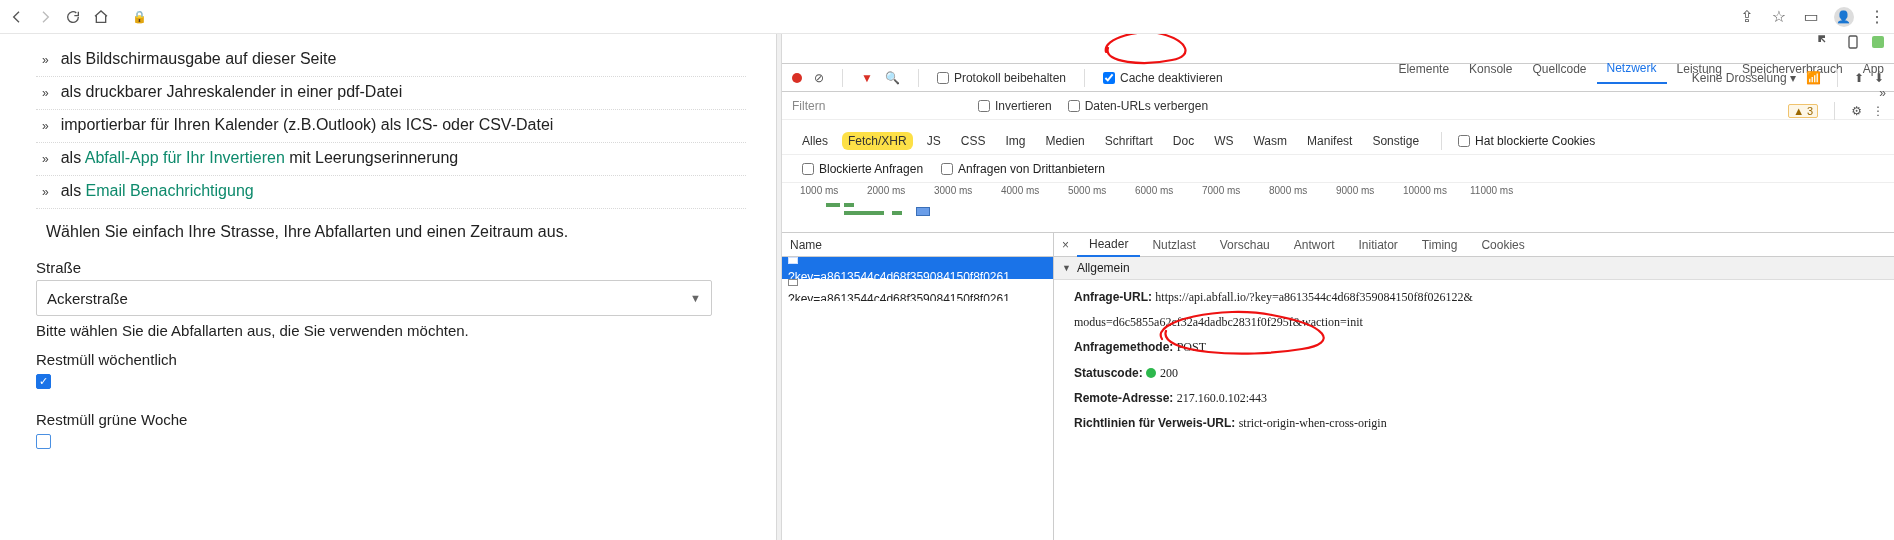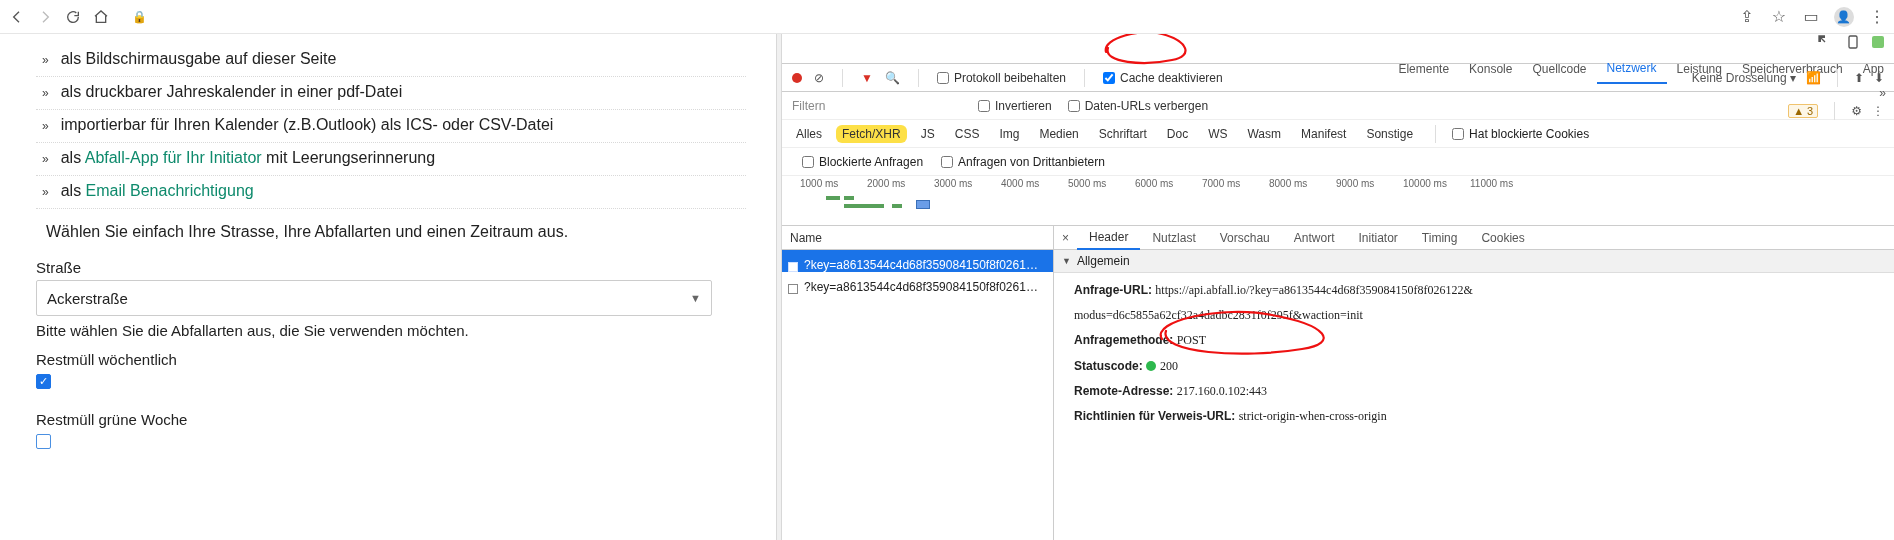--- a/index.html
+++ b/index.html
@@ -113,21 +113,21 @@
   .throttle { margin-left: auto; display: flex; gap: 10px; align-items: center; color: #555; }
 
   .dt-filterbar {
     height: 28px; display: flex; align-items: center;
     padding: 0 10px; gap: 16px; font-size: 12px; color: #333;
     border-bottom: 1px solid #eee;
   }
   .filter-input { color: #888; }
   .typebar {
     height: 28px; display: flex; align-items: center; gap: 10px;
-    padding: 0 8px; font-size: 12px; border-bottom: 1px solid #eee; flex-wrap: nowrap;
+    padding: 0 14px; font-size: 12px; border-bottom: 1px solid #eee; flex-wrap: nowrap; margin-top: 7px;
   }
   .type-pill { padding: 2px 6px; color: #333; cursor: pointer; }
   .type-pill.active { background: #fde047; border-radius: 6px; }
   .more-filters {
     height: 28px; display: flex; align-items: center; gap: 18px;
     padding: 0 20px; font-size: 12px; border-bottom: 1px solid #eee;
   }
 
   .timeline {
     height: 50px; border-bottom: 1px solid #ccc;
@@ -141,21 +141,21 @@
   .bar-b { position: absolute; height: 9px; background: #6a9de8; border: 1px solid #3a6fb8;}
   .vline { position: absolute; top: 14px; bottom: 0; width: 1px; background: #d93025; }
 
   .network-body {
     display: grid;
     grid-template-columns: 272px 1fr;
     height: calc(540px - 34px - 30px - 28px - 28px - 28px - 28px - 50px);
   }
   .req-list { border-right: 1px solid #ccc; }
   .req-hdr { height: 24px; border-bottom: 1px solid #ccc; display: flex; align-items: center; padding: 0 8px; font-size: 12px; color: #333; }
-  .req-row { height: 22px; display: flex; align-items: flex-end; padding: 0 6px; font-size: 12px; gap: 6px; cursor: pointer;}
+  .req-row { height: 22px; display: flex; align-items: flex-start; padding: 0 6px; font-size: 12px; gap: 6px; cursor: pointer; flex-direction: column;}
   .req-row.sel { background: #1a73e8; color: #fff; }
   .req-row .box { width: 10px; height: 10px; border: 1px solid #888; background: #fff; }
   .req-row.sel .box { border-color: #cfe0ff; }
   .req-row .txt { white-space: nowrap; overflow: hidden; text-overflow: ellipsis; }
   .detail-tabs { height: 24px; border-bottom: 1px solid #ccc; display: flex; align-items: center; font-size: 12px; }
   .detail-tabs .close { padding: 0 8px; color: #555; cursor: pointer; }
   .detail-tab { padding: 0 12px; cursor: pointer; color: #555; height: 24px; display: flex; align-items: center;}
   .detail-tab.active { color: #333; border-bottom: 2px solid #1a73e8; }
   .section-hdr {
     background: #f1f1f1; border-bottom: 1px solid #ddd;
@@ -220,21 +220,21 @@
         <div class="li-row">
           <span class="li-bullet">»</span>
           <span class="li-text">als druckbarer Jahreskalender in einer pdf-Datei</span>
         </div>
         <div class="li-row">
           <span class="li-bullet">»</span>
           <span class="li-text">importierbar für Ihren Kalender (z.B.Outlook) als ICS- oder CSV-Datei</span>
         </div>
         <div class="li-row">
           <span class="li-bullet">»</span>
-          <span class="li-text">als <a class="link">Abfall-App für Ihr Initiator</a> mit Leerungserinnerung</span>
+          <span class="li-text">als <a class="link">Abfall-App für Ihr Invertieren</a> mit Leerungserinnerung</span>
         </div>
         <div class="li-row">
           <span class="li-bullet">»</span>
           <span class="li-text">als <a class="link">Email Benachrichtigung</a></span>
         </div>
       </div>
     <div class="desc">Wählen Sie einfach Ihre Strasse, Ihre Abfallarten und einen Zeitraum aus.</div>
     <div class="field-label">Straße</div>
     <div class="select">
       <span>Ackerstraße</span>

